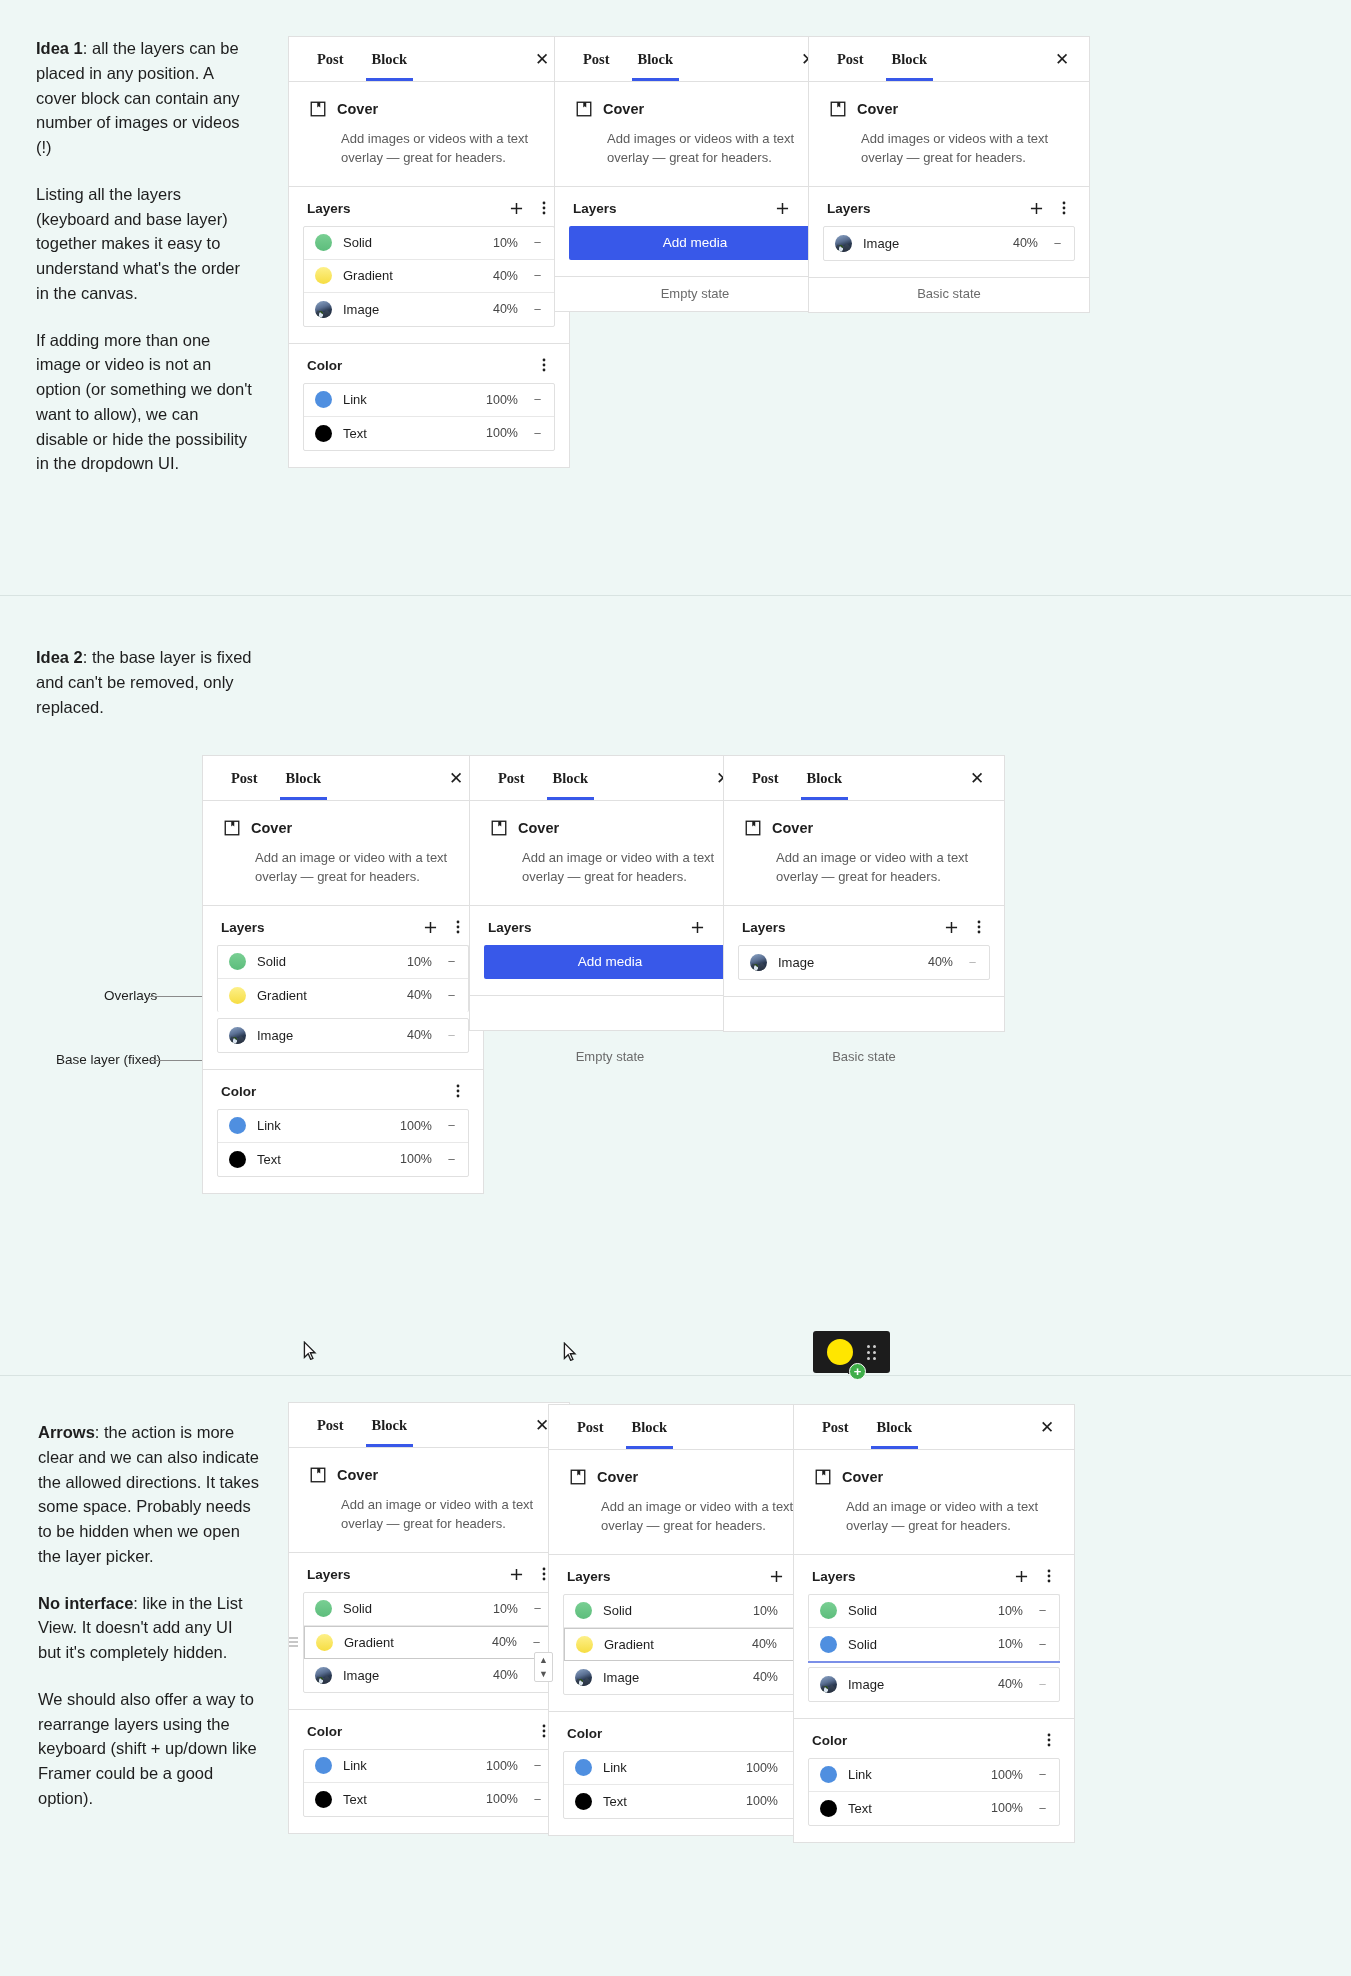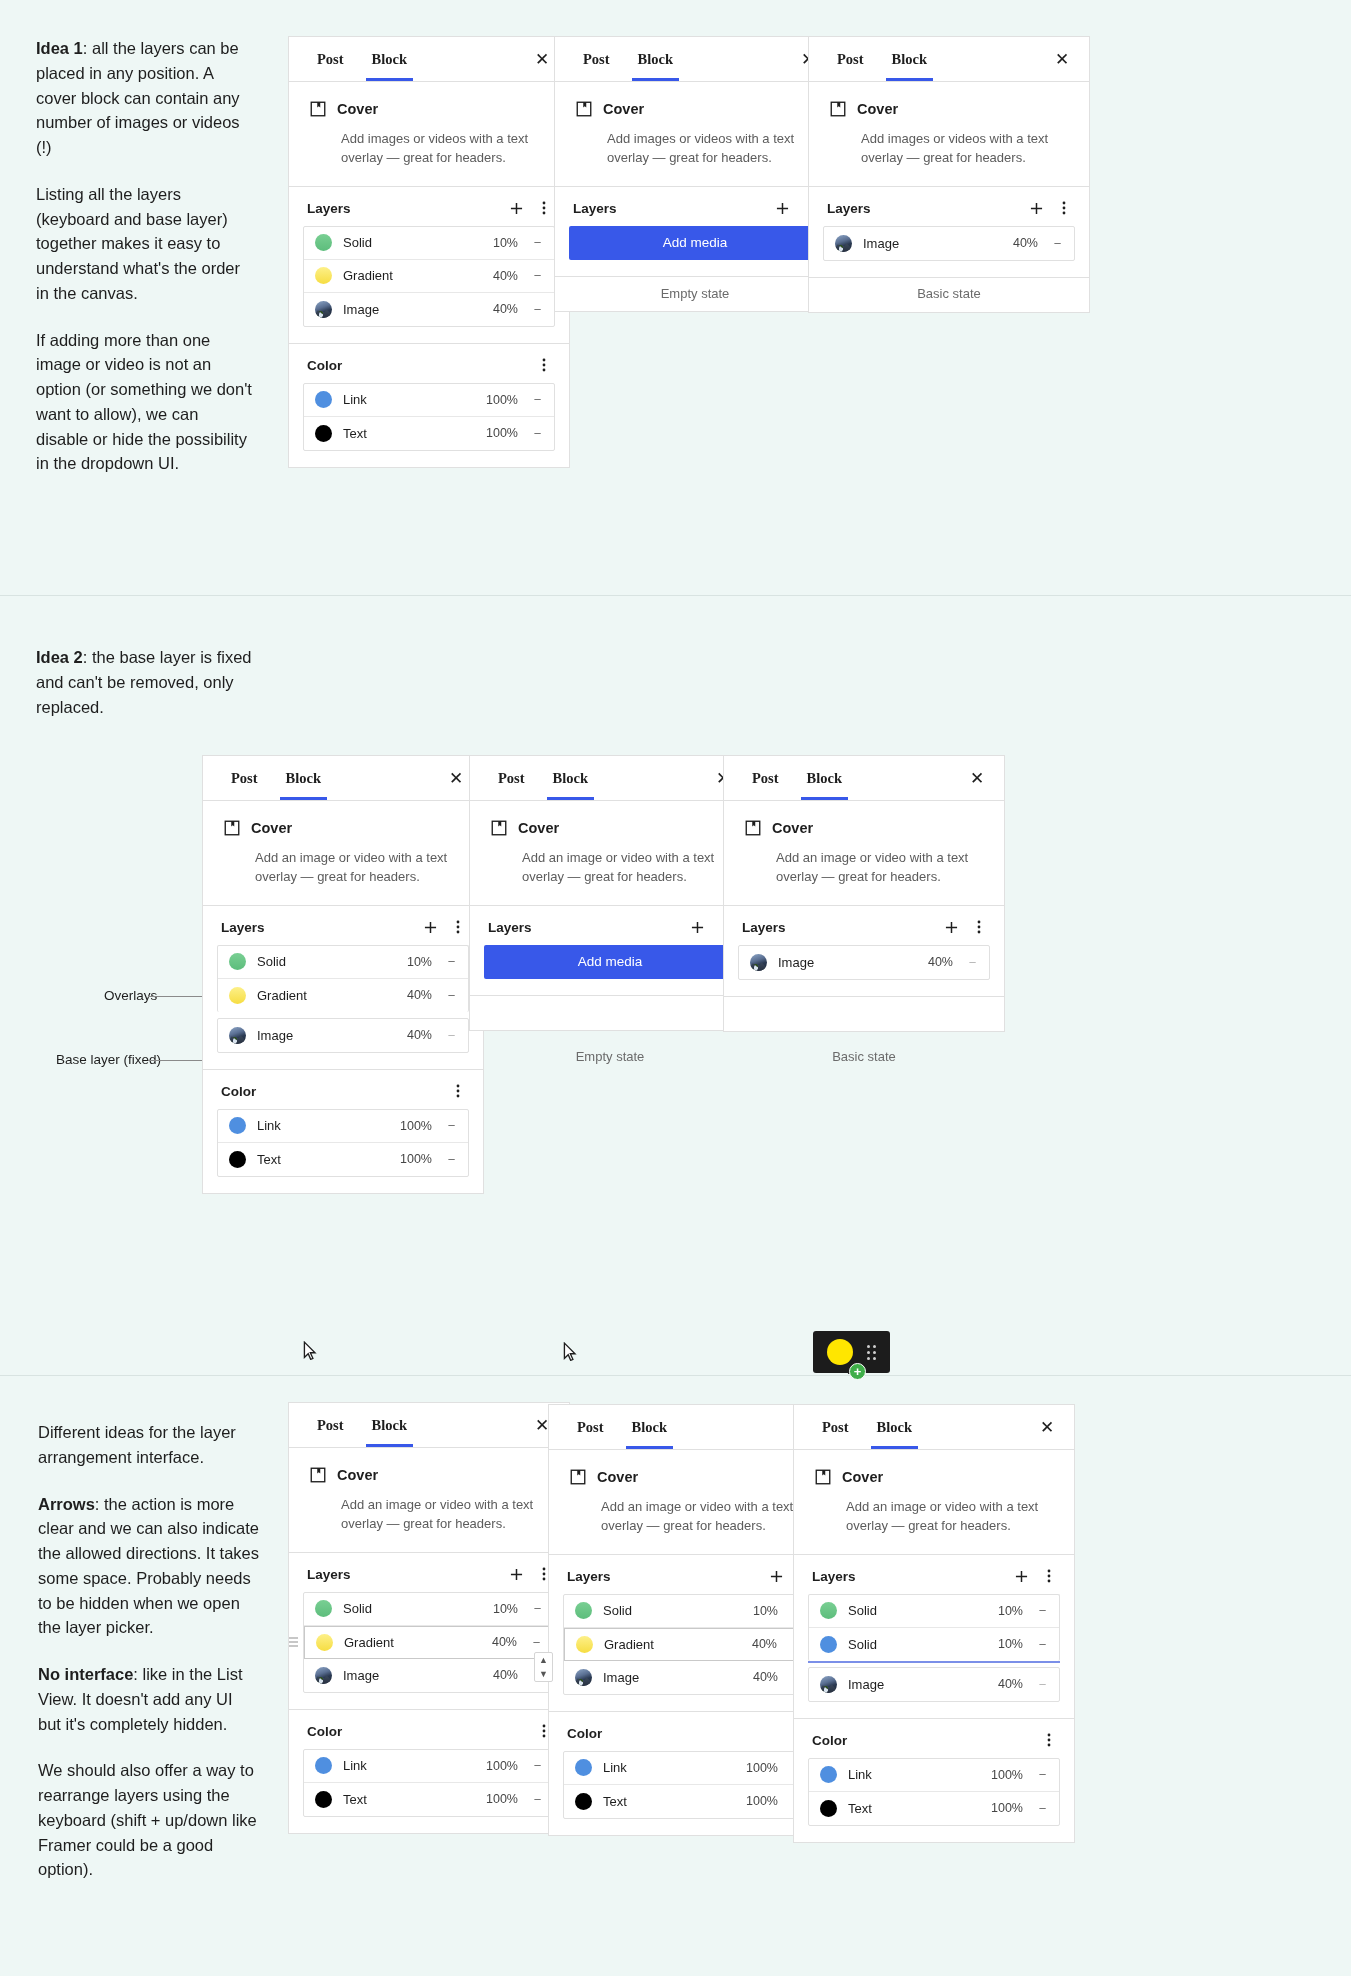--- a/index.html
+++ b/index.html
@@ -562,21 +562,20 @@
           <span class="row-val">40%</span>
           <span class="row-minus dim">−</span>
         </div>
     </div>
   </div>
   <div class="panel-foot"></div>
 </div>
 <div class="state-label" style="left:723px; top:1049px;">Basic state</div>
 
 <div class="notes" style="left:38px; top:1420px; width:222px;">
-  <p><span>Different ideas for the layer arrangement interface.</span></p>
   <p><b>Arrows</b><span>: the action is more clear and we can also indicate the allowed directions. It takes some space. Probably needs to be hidden when we open the layer picker.</span></p>
   <p><b>No interface</b><span>: like in the List View. It doesn't add any UI but it's completely hidden.</span></p>
   <p><span>We should also offer a way to rearrange layers using the keyboard (shift + up/down like Framer could be a good option).</span></p>
 </div>
 
 <div class="panel" style="left:288px; top:1402px;">
   <div class="panel-tabs">
     <div class="tab inactive">Post</div>
     <div class="tab active">Block</div>
     <div class="tab-close">✕</div>

